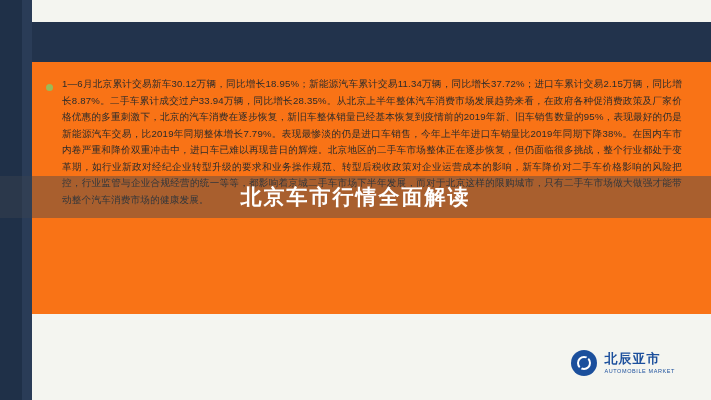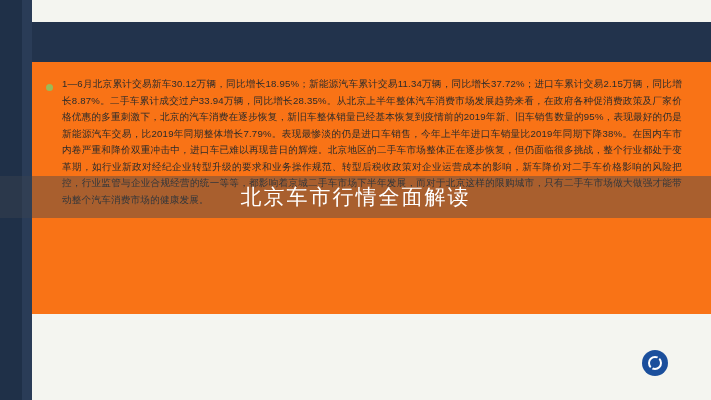--- a/index.html
+++ b/index.html
@@ -96,21 +96,21 @@
   }
   .watermark-text {
     position: absolute;
     left: 0;
     top: 176px;
     width: 711px;
     height: 42px;
     line-height: 42px;
     text-align: center;
     font-size: 21px;
-    font-weight: normal;
+    font-weight: bold;
     color: #ffffff;
     letter-spacing: 2px;
   }
   
   .logo-wrap {
     position: absolute;
     right: 36px;
     bottom: 24px;
     display: flex;
     align-items: center;
@@ -178,15 +178,19 @@
   <div class="content-card">
     <div class="bullet-dot"></div>
     <div class="body-text">1—6月北京累计交易新车30.12万辆，同比增长18.95%；新能源汽车累计交易11.34万辆，同比增长37.72%；进口车累计交易2.15万辆，同比增长8.87%。二手车累计成交过户33.94万辆，同比增长28.35%。从北京上半年整体汽车消费市场发展趋势来看，在政府各种促消费政策及厂家价格优惠的多重刺激下，北京的汽车消费在逐步恢复，新旧车整体销量已经基本恢复到疫情前的2019年新、旧车销售数量的95%，表现最好的仍是新能源汽车交易，比2019年同期整体增长7.79%。表现最惨淡的仍是进口车销售，今年上半年进口车销量比2019年同期下降38%。在国内车市内卷严重和降价双重冲击中，进口车已难以再现昔日的辉煌。北京地区的二手车市场整体正在逐步恢复，但仍面临很多挑战，整个行业都处于变革期，如行业新政对经纪企业转型升级的要求和业务操作规范、转型后税收政策对企业运营成本的影响，新车降价对二手车价格影响的风险把控，行业监管与企业合规经营的统一等等，都影响着京城二手车市场下半年发展，而对于北京这样的限购城市，只有二手车市场做大做强才能带动整个汽车消费市场的健康发展。</div>
   </div>
 
   <div class="watermark-band"></div>
   <div class="watermark-text">北京车市行情全面解读</div>
 
   <div class="logo-wrap">
     <div class="logo-mark"></div>
+    <div class="logo-texts">
+      <div class="logo-cn">北辰亚市</div>
+      <div class="logo-en">AUTOMOBILE MARKET</div>
+    </div>
   </div>
 
 </div>
 
 </body></html>

